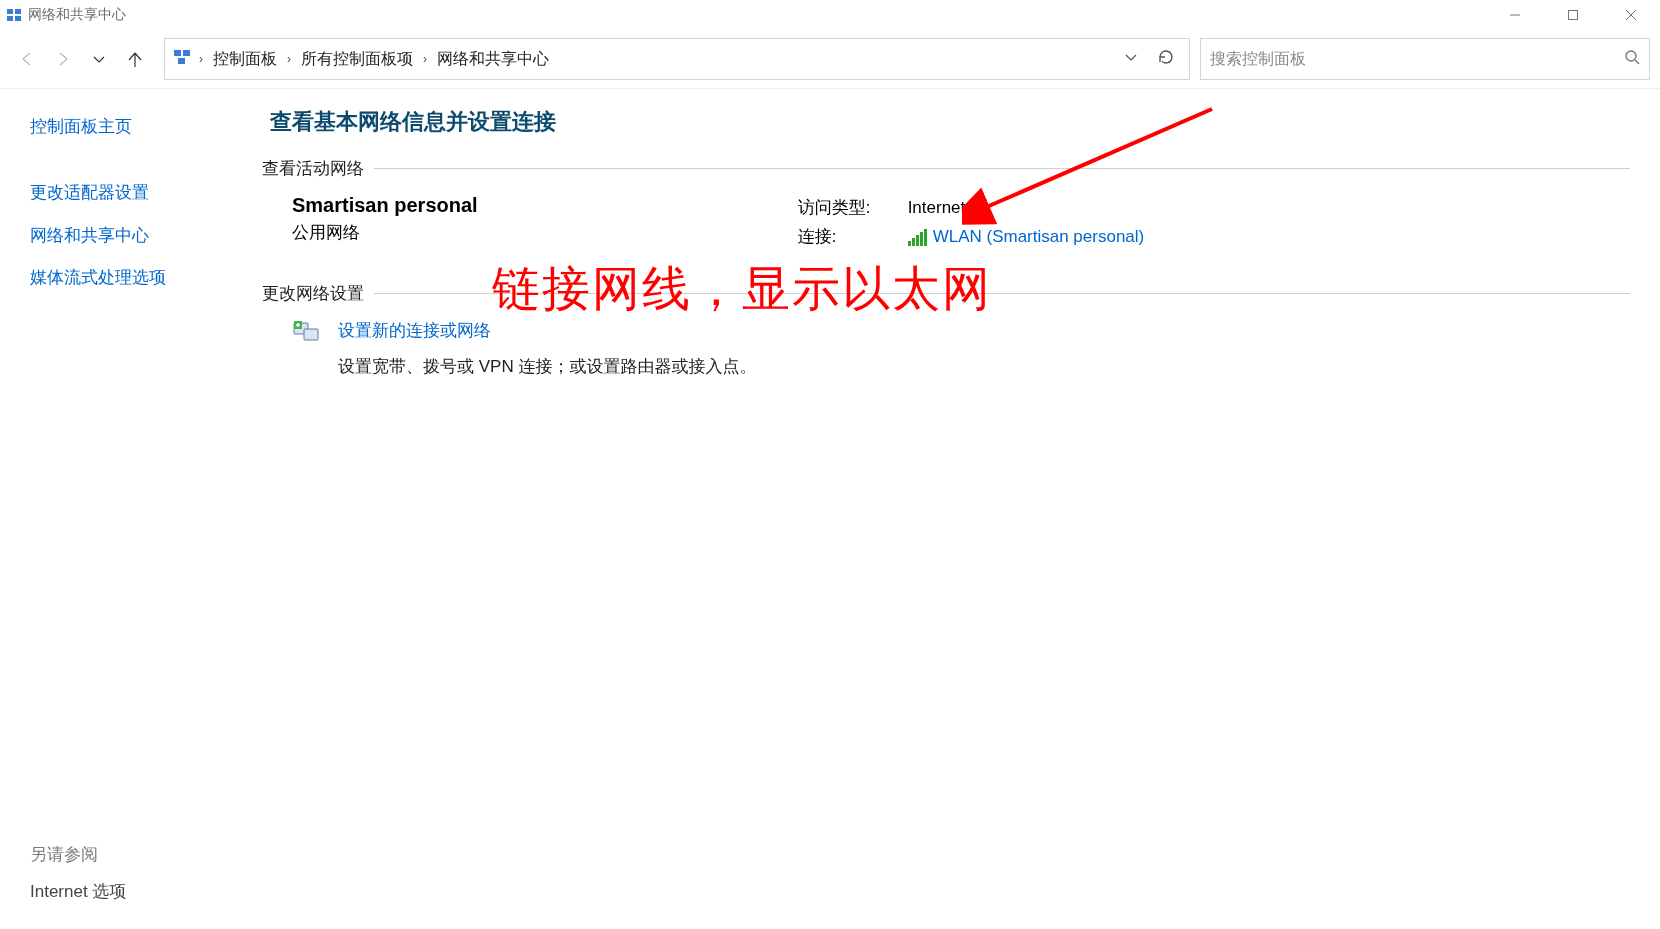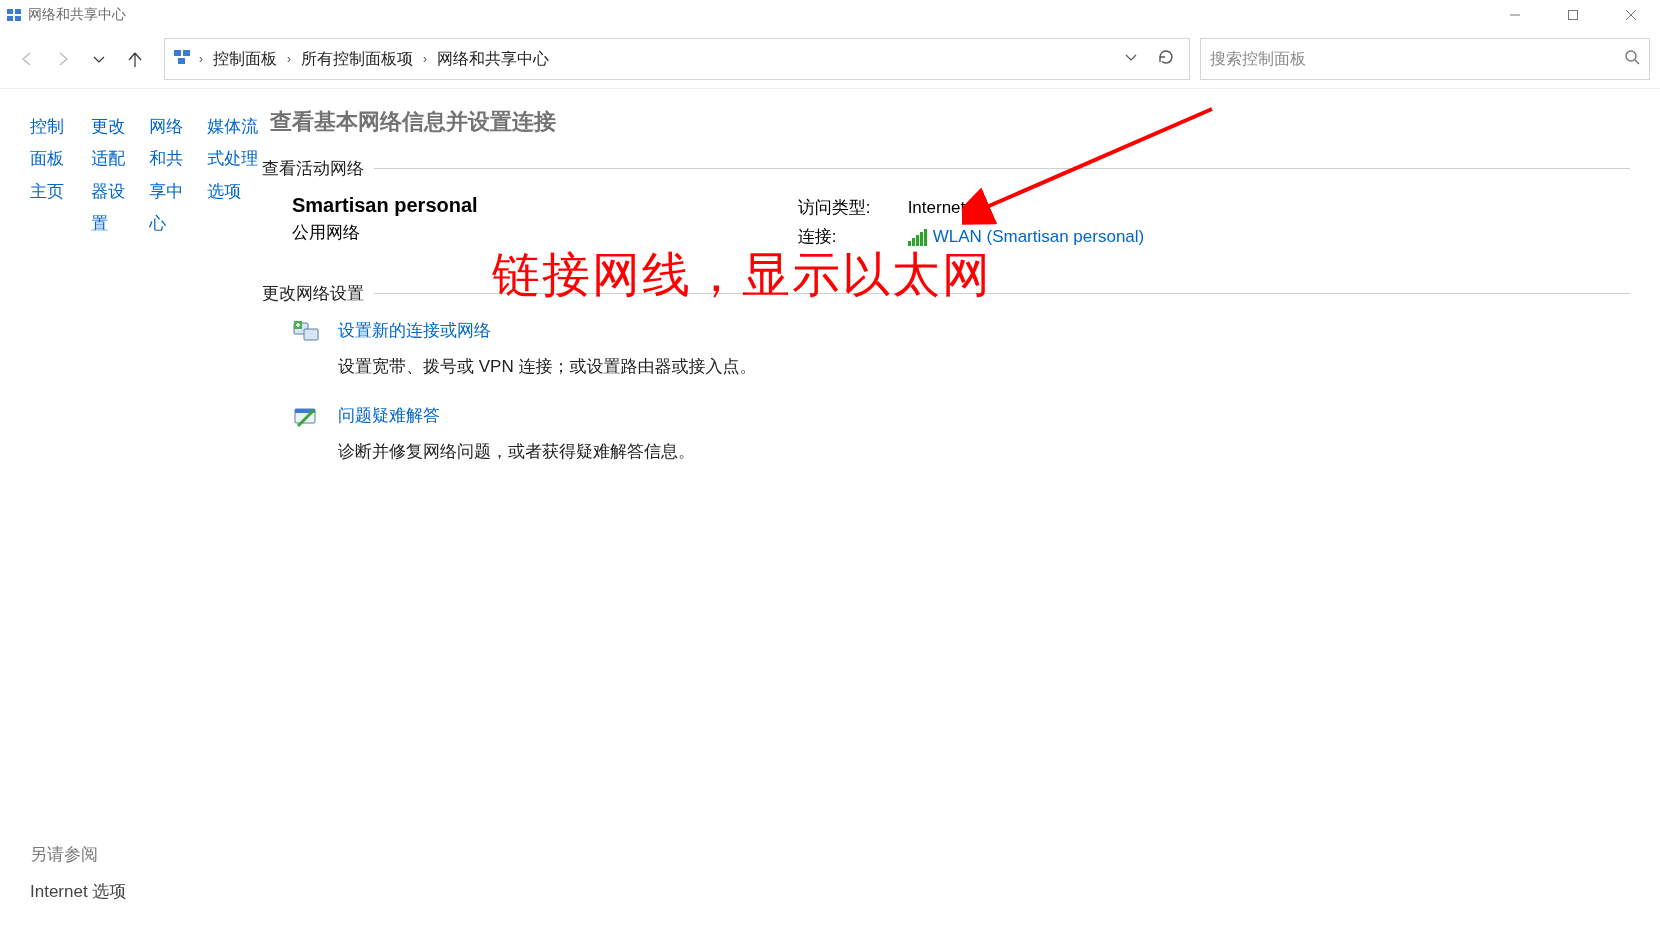--- a/index.html
+++ b/index.html
@@ -102,21 +102,21 @@
     height: calc(929px - 30px - 50px);
   }
   .sidebar {
     width: 262px;
     padding: 22px 0 0 30px;
     display:flex;
     flex-direction:column;
     box-sizing:border-box;
     justify-content:space-between;
   }
-  .sidebar .side-top { display:flex; flex-direction:row; gap:10px; }
+  .sidebar .side-top { display:flex; flex-direction:column; gap:10px; }
   .sidebar a.link {
     color:#0066cc;
     text-decoration:none;
     font-size:17px;
     line-height:1.9;
   }
   .sidebar .see-also {
     padding-bottom: 30px;
     display:flex;
     flex-direction:column;
@@ -124,21 +124,21 @@
   }
   .sidebar .see-also .hdr { color:#7a7a7a; font-size:17px; margin-bottom:4px; }
   .sidebar .see-also .slink { color:#444; font-size:17px; line-height:1.9; }
   
   .main {
     flex:1;
     padding: 18px 30px 0 0;
     position:relative;
   }
   .main-title {
-    color:#737373;
+    color:#0c4a6e;
     font-size:22px;
     margin: 0 0 20px 8px;
   }
   .section-label {
     display:flex;
     align-items:center;
     gap:10px;
     margin: 6px 0 14px 0;
   }
   .section-label .txt { font-size:17px; color:#222; white-space:nowrap; }
@@ -167,21 +167,21 @@
   .settings-list { margin-left:30px; }
   .settings-item { display:flex; gap:18px; margin-bottom:26px; align-items:flex-start; }
   .settings-item .icon { width:28px; height:28px; flex-shrink:0; }
   .settings-item .texts { display:flex; flex-direction:column; gap:13px; }
   .settings-item .title-link { color:#0066cc; font-size:17px; }
   .settings-item .desc { font-size:17px; color:#222; }
   
   .annotation {
     position:absolute;
     left: 230px;
-    top: 154px;
+    top: 168px;
     pointer-events:none;
   }
   .annotation .text {
     color:#ff0000;
     font-size:48px;
     letter-spacing:2px;
     white-space:nowrap;
   }
   .arrow-svg {
     position:absolute;
@@ -355,33 +355,20 @@
             <rect x="2" y="2" width="8" height="8" fill="#4caf50"></rect>
             <path d="M4 6h4M6 4v4" stroke="#fff" stroke-width="1.5"></path>
           </svg>
         </span>
         <div class="texts">
           <span class="title-link">设置新的连接或网络</span>
           <span class="desc">设置宽带、拨号或 VPN 连接；或设置路由器或接入点。</span>
         </div>
       </div>
 
-      <div class="settings-item">
-        <span class="icon">
-          <svg width="28" height="28" viewBox="0 0 28 28">
-            <rect x="3" y="5" width="20" height="14" rx="1" fill="#eef3f8" stroke="#5a7fa6"></rect>
-            <rect x="3" y="5" width="20" height="4" fill="#3a7bd5"></rect>
-            <path d="M6 22 L22 6" stroke="#3aa53a" stroke-width="3"></path>
-          </svg>
-        </span>
-        <div class="texts">
-          <span class="title-link">问题疑难解答</span>
-          <span class="desc">诊断并修复网络问题，或者获得疑难解答信息。</span>
-        </div>
-      </div>
     </div>
 
     <div class="annotation">
       <div class="text">链接网线，显示以太网</div>
     </div>
 
     <svg class="arrow-svg" width="260" height="140">
       <defs>
         <marker id="arrowhead" markerWidth="12" markerHeight="10" refX="2" refY="5" orient="auto">
           <polygon points="0 0, 12 5, 0 10" fill="#ff0000"></polygon>

